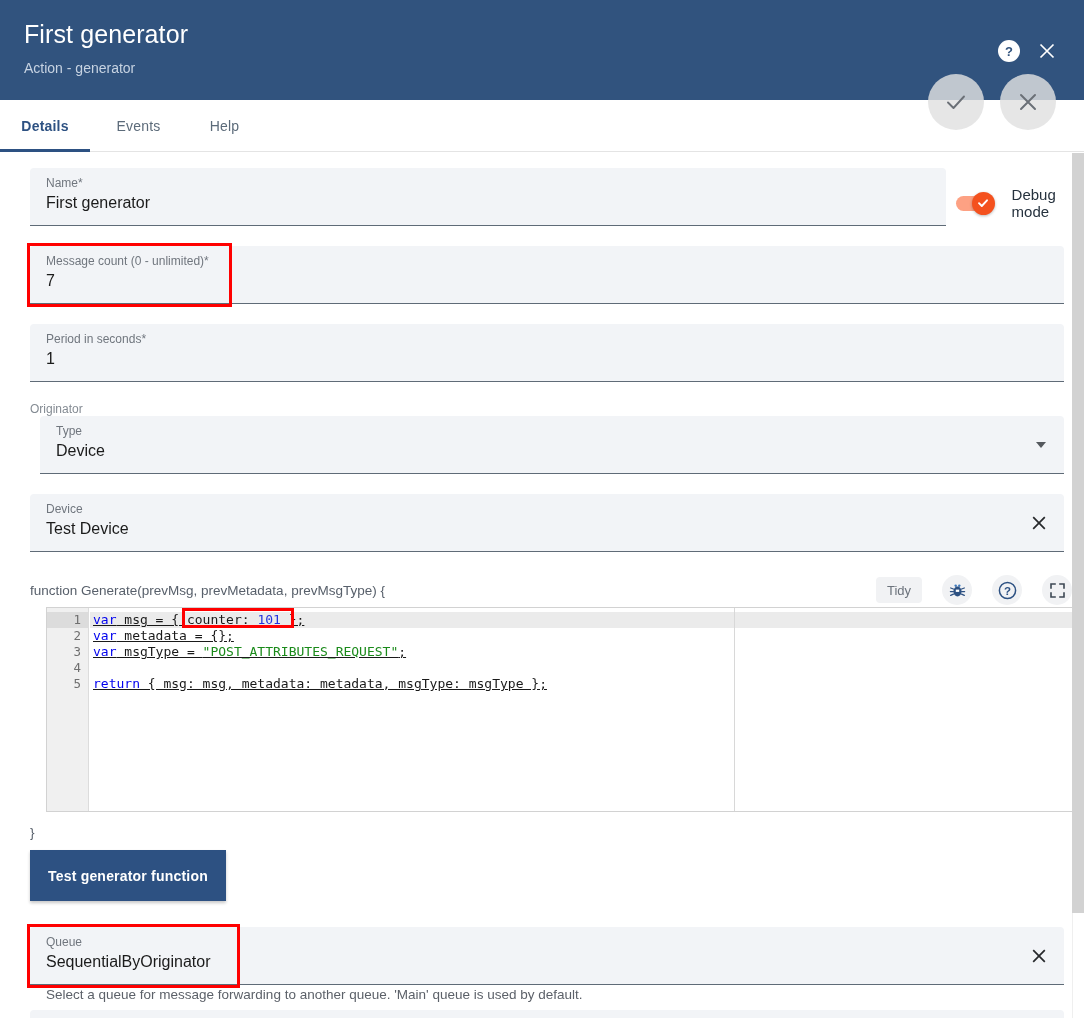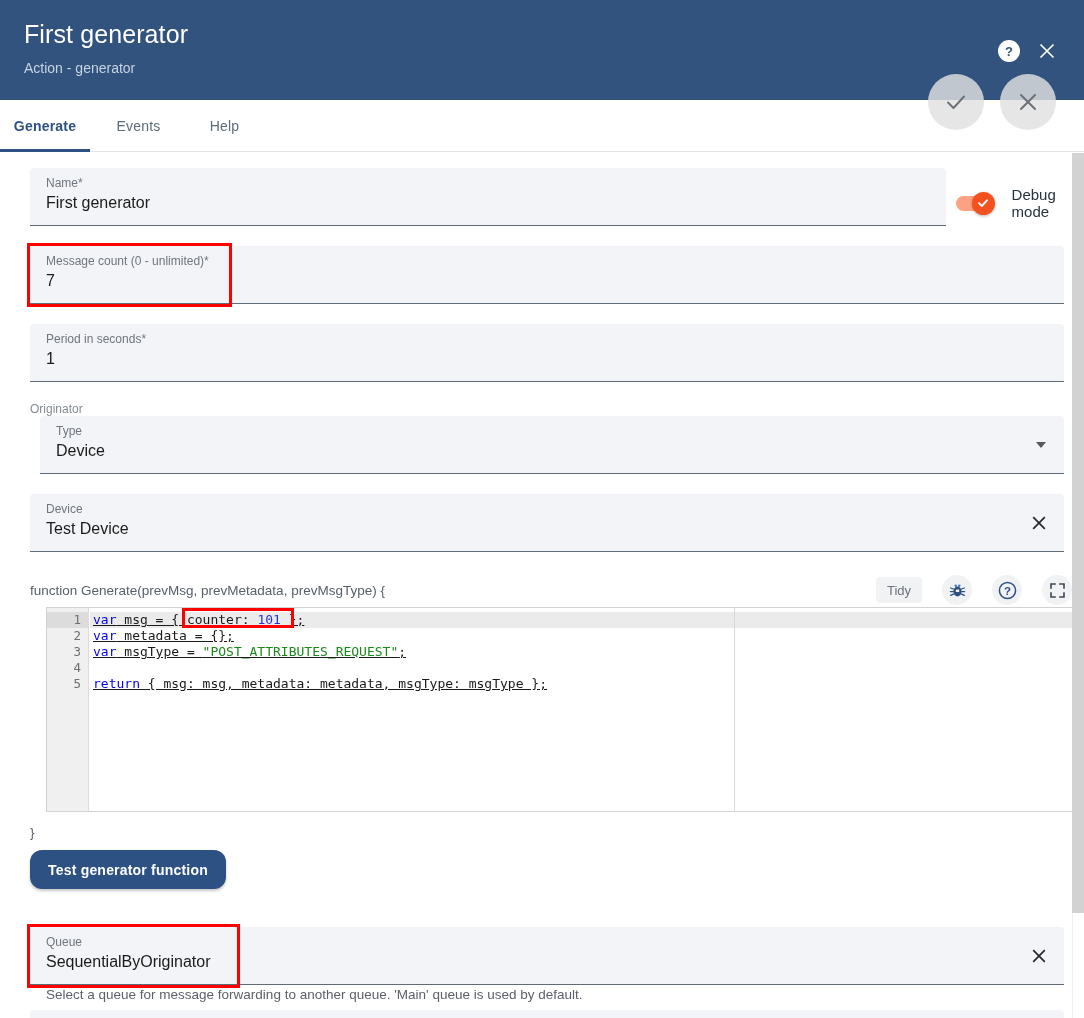--- a/index.html
+++ b/index.html
@@ -299,28 +299,28 @@
   }
   .editor-rightpane-top {
     position: absolute;
     left: 0; top: 0; right: 0; height: 16px;
     background: #ebebeb;
   }
 
   .test-btn {
     position: absolute;
     left: 14px; top: 697px;
-    height: 39px;
+    height: 51px;
     padding: 4px 18px;
     background: #2d5182;
     color: #ffffff;
     font-size: 14px;
     font-weight: 600;
     border: none;
-    border-radius: 12px;
+    border-radius: 0;
     display: flex; align-items: center; justify-content: center;
     cursor: pointer;
     box-shadow: 0 2px 3px rgba(0,0,0,0.22);
     letter-spacing: 0.2px;
   }
 
   .hint-text {
     position: absolute;
     left: 30px; top: 834px;
     font-size: 13.5px;
@@ -371,21 +371,21 @@
       <path d="M5 13.5 L10.5 19 L21 7.5" stroke="#6b7077" stroke-width="1.9" fill="none" stroke-linecap="round" stroke-linejoin="round"></path>
     </svg>
   </div>
   <div class="fab fab-cancel">
     <svg width="26" height="26" viewBox="0 0 26 26" aria-hidden="true">
       <path d="M6 6 L20 20 M20 6 L6 20" stroke="#6b7077" stroke-width="2" fill="none" stroke-linecap="round"></path>
     </svg>
   </div>
 
   <div class="tabs">
-    <div class="tab active" id="tab0">Generate</div>
+    <div class="tab active" id="tab0">Details</div>
     <div class="tab" id="tab1">Events</div>
     <div class="tab" id="tab2">Help</div>
   </div>
 
   <div class="content">
 
     <div class="field" style="left:14px; top:15px; width:916px; height:58px;">
       <div class="field-label">Name*</div>
       <div class="field-value">First generator</div>
     </div>

